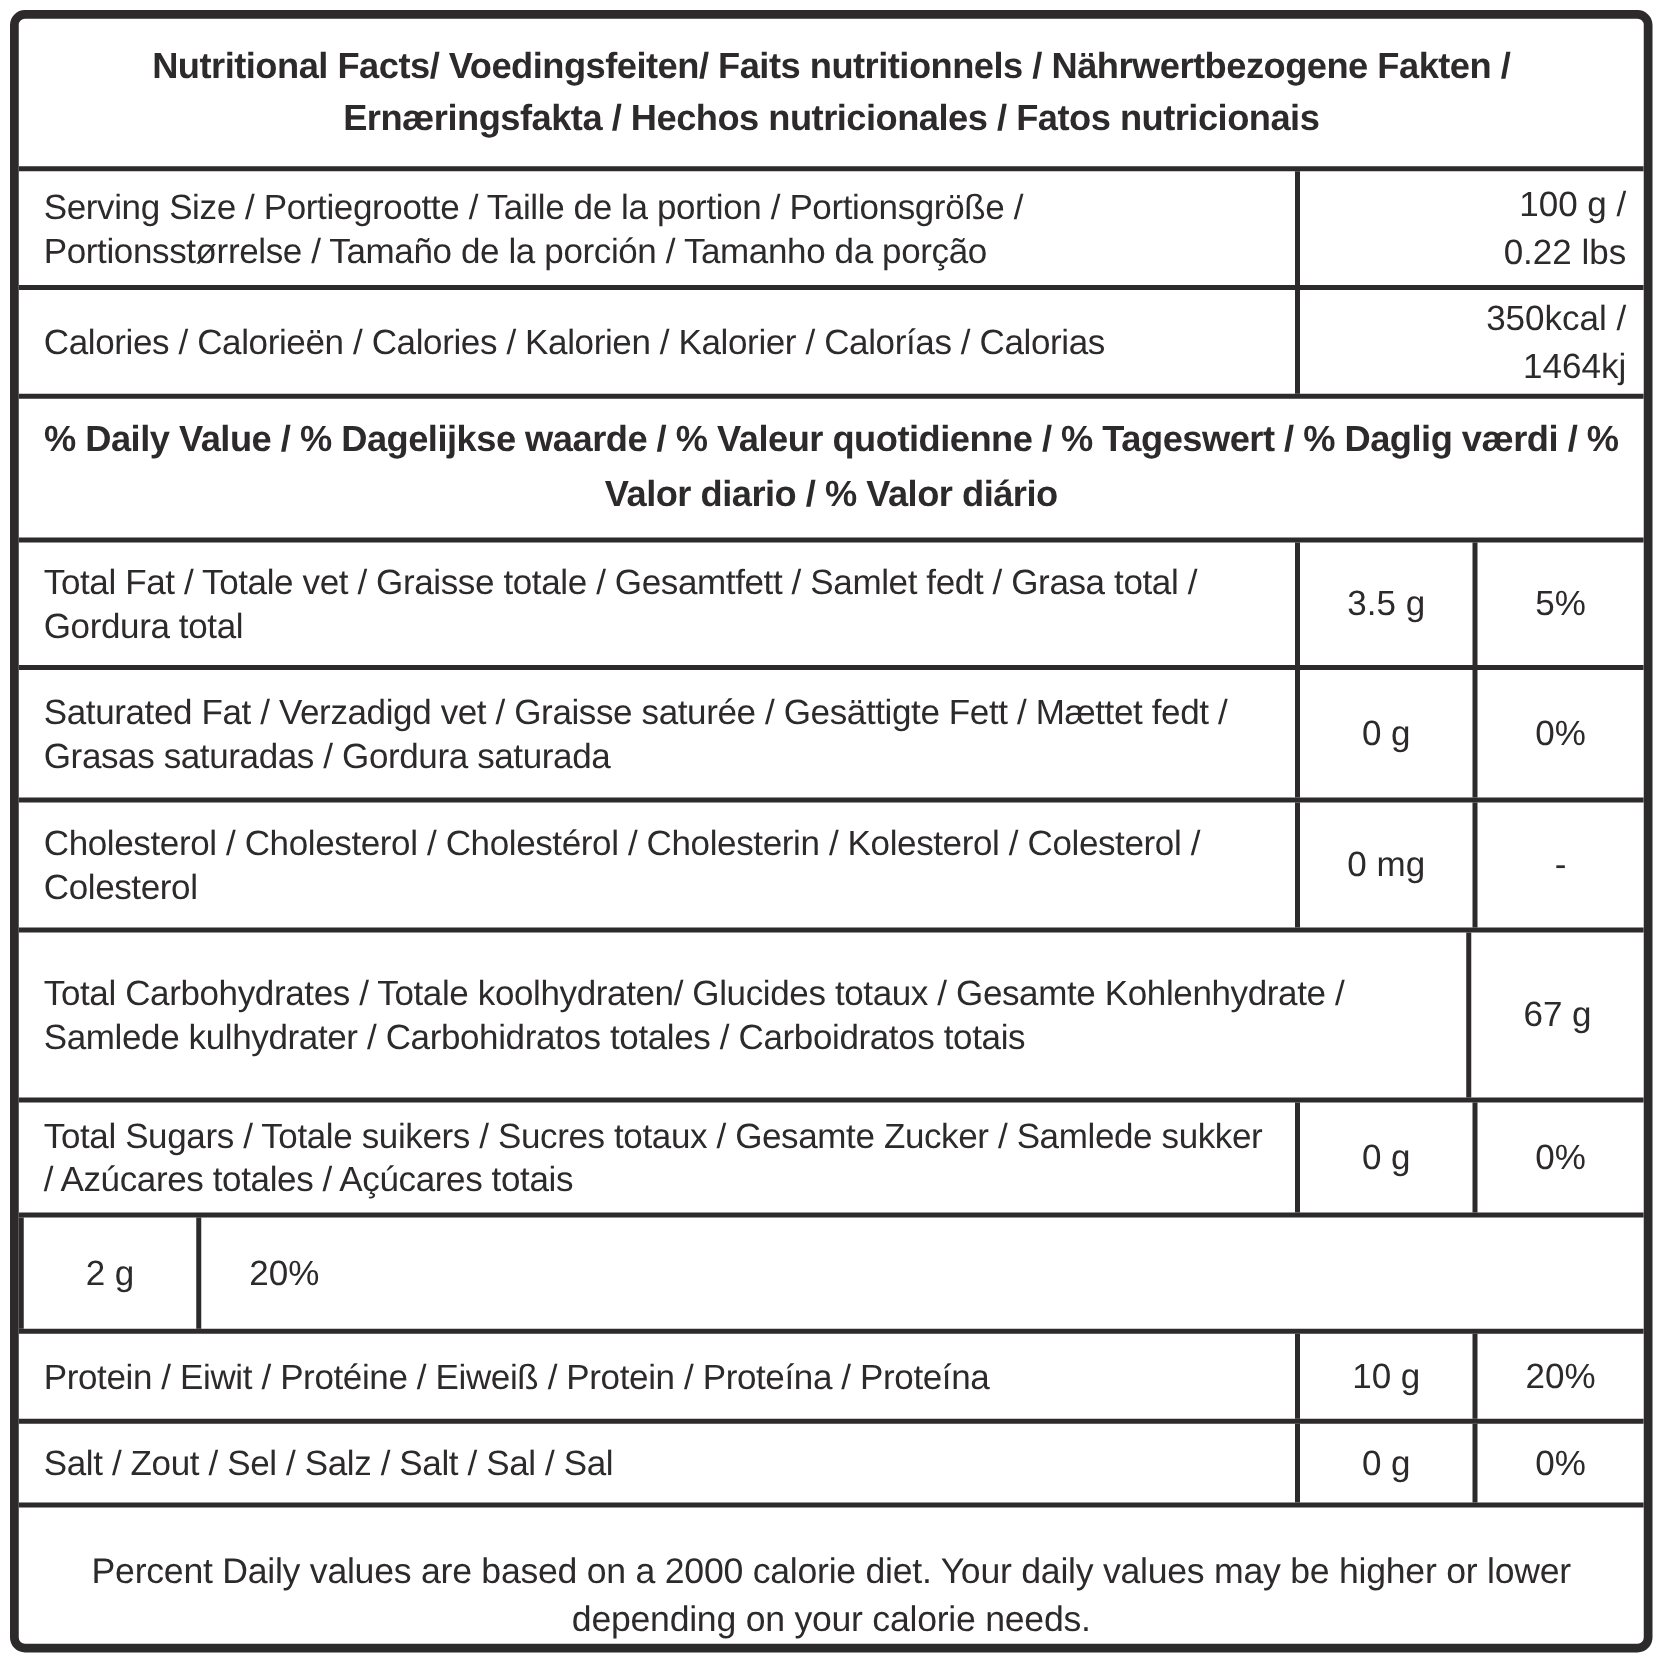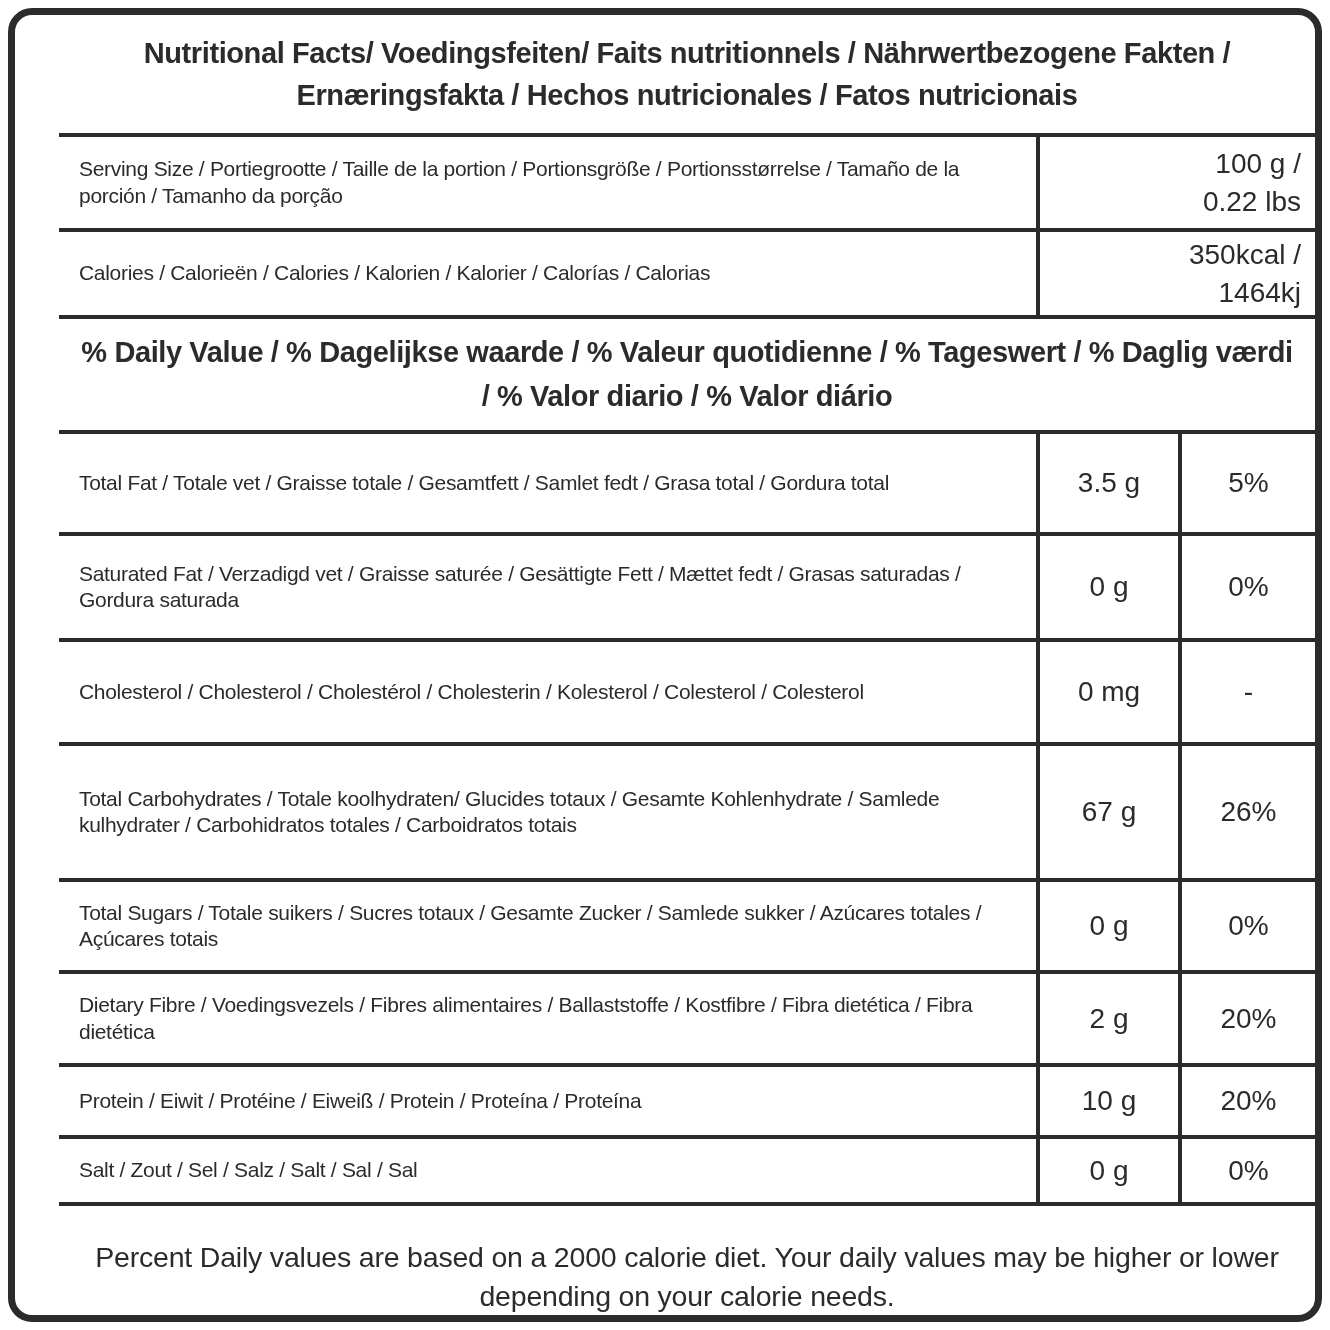--- a/index.html
+++ b/index.html
@@ -5,45 +5,44 @@
   :root{
     --ink:#2d2a2b;
     --bg:#ffffff;
   }
   *{margin:0;padding:0;box-sizing:border-box;}
   html,body{width:1330px;height:1330px;background:var(--bg);}
   body{font-family:"Liberation Sans", sans-serif;color:var(--ink);}
   .label{
     position:absolute;left:8px;top:8px;right:8px;bottom:8px;
     border:7px solid var(--ink);
-    border-radius:24px;
+    border-radius:12px;
     display:flex;flex-direction:column;
     overflow:hidden;
     background:var(--bg);
-    padding-left:44px;
   }
   .row{
     display:flex;
     border-top:4px solid var(--ink);
     flex:0 0 auto;
   }
   .row.first{border-top:none;}
   .full{
     align-items:center;justify-content:center;
     text-align:center;
     padding:0 18px;
   }
   .bold{font-weight:bold;}
   .title-row{font-size:29px;line-height:1.45;letter-spacing:-0.4px;}
   .dv-row{font-size:29px;line-height:1.5;letter-spacing:-0.4px;}
   .foot-row{font-size:28.5px;line-height:1.35;letter-spacing:-0.2px;align-items:flex-end;padding-top:14px;}
   .lbl{
     flex:1 1 auto;
     display:flex;align-items:center;
-    font-size:21px;line-height:1.25;letter-spacing:-0.3px;
+    font-size:28px;line-height:1.25;letter-spacing:-0.3px;
     padding:6px 12px 6px 20px;
   }
   .val{
     flex:0 0 279px;
     border-left:4px solid var(--ink);
     display:flex;align-items:center;justify-content:flex-end;
     text-align:right;
     white-space:pre-line;
     font-size:28px;line-height:1.35;
     padding-right:14px;
@@ -101,31 +100,29 @@
 
   <div class="row" style="flex:0 0 104px">
     <div class="lbl">Cholesterol / Cholesterol  / Cholestérol / Cholesterin /  Kolesterol / Colesterol / Colesterol</div>
     <div class="amt">0 mg</div>
     <div class="pct">-</div>
   </div>
 
   <div class="row" style="flex:0 0 136px">
     <div class="lbl">Total Carbohydrates / Totale koolhydraten/ Glucides totaux / Gesamte Kohlenhydrate / Samlede kulhydrater / Carbohidratos totales / Carboidratos totais</div>
     <div class="amt">67 g</div>
-    <div class="pct">26%</div>
   </div>
 
   <div class="row" style="flex:0 0 92px">
     <div class="lbl">Total Sugars / Totale suikers / Sucres totaux / Gesamte Zucker / Samlede sukker / Azúcares totales / Açúcares totais</div>
     <div class="amt">0 g</div>
     <div class="pct">0%</div>
   </div>
 
   <div class="row" style="flex:0 0 93px">
-    <div class="lbl">Dietary Fibre / Voedingsvezels / Fibres alimentaires / Ballaststoffe / Kostfibre / Fibra dietética / Fibra dietética</div>
     <div class="amt">2 g</div>
     <div class="pct">20%</div>
   </div>
 
   <div class="row" style="flex:0 0 72px">
     <div class="lbl">Protein / Eiwit / Protéine / Eiweiß / Protein / Proteína / Proteína</div>
     <div class="amt">10 g</div>
     <div class="pct">20%</div>
   </div>
 

